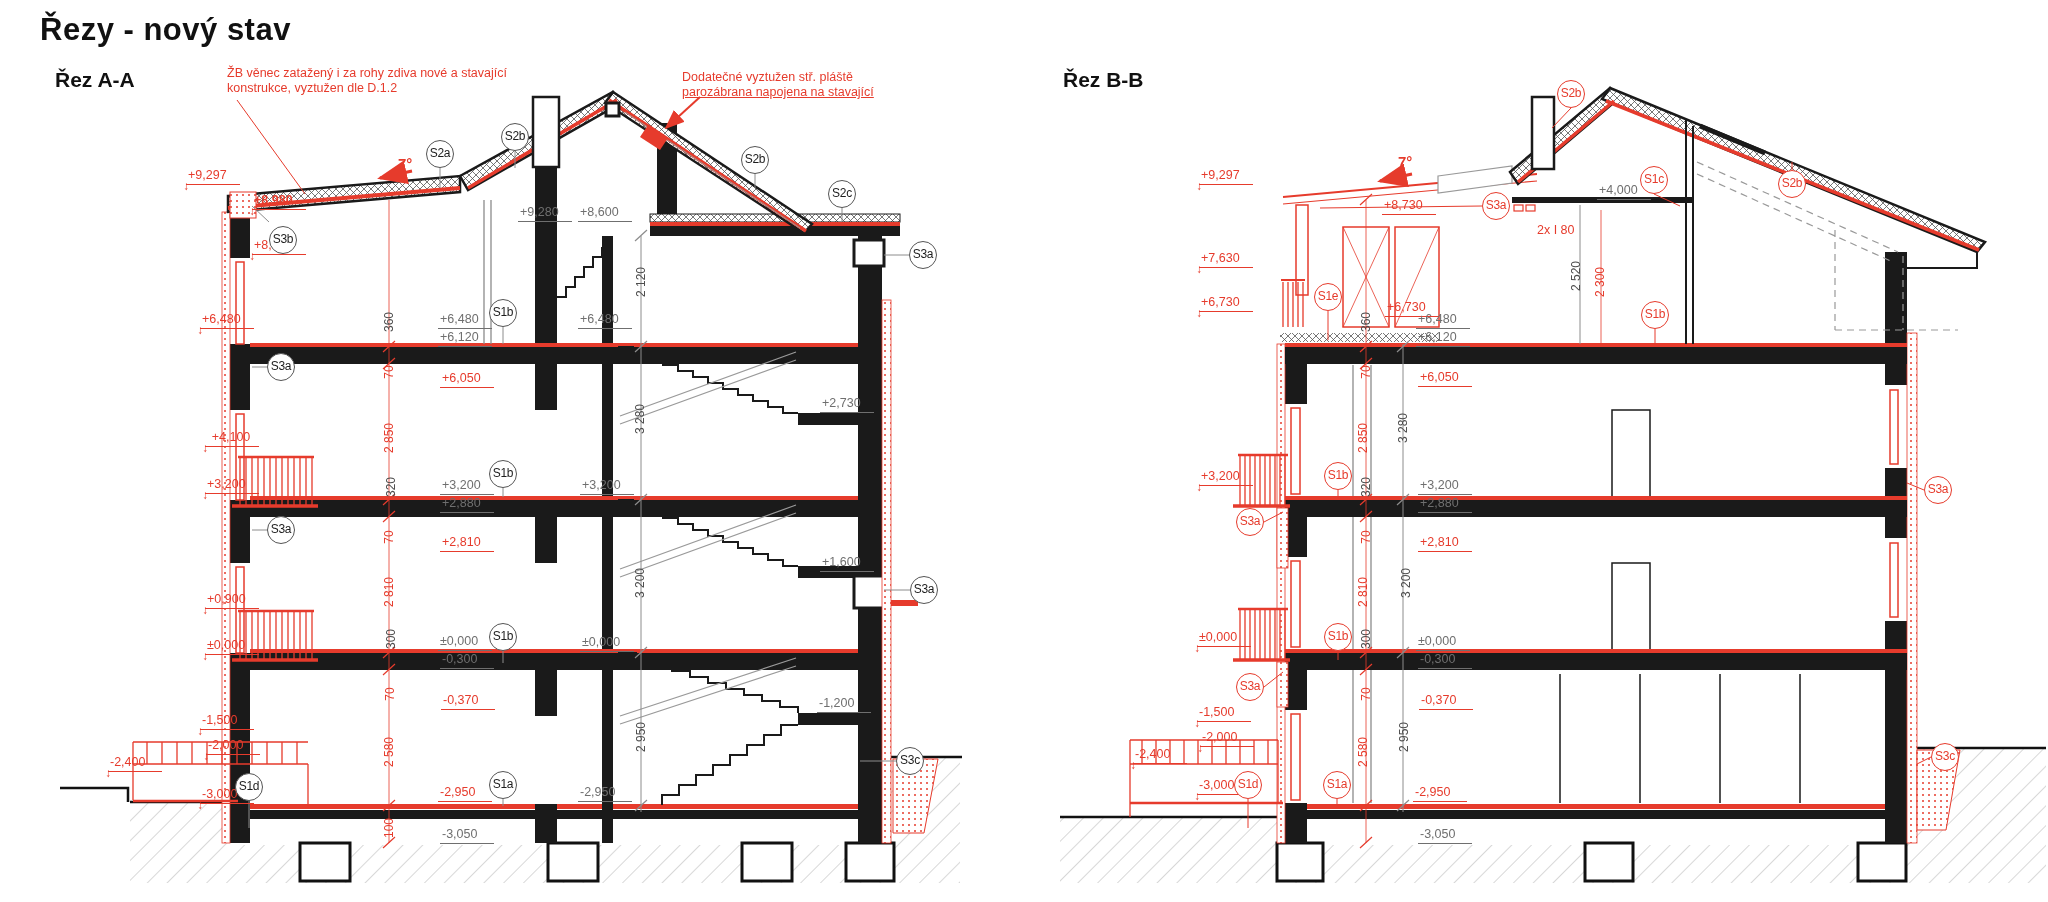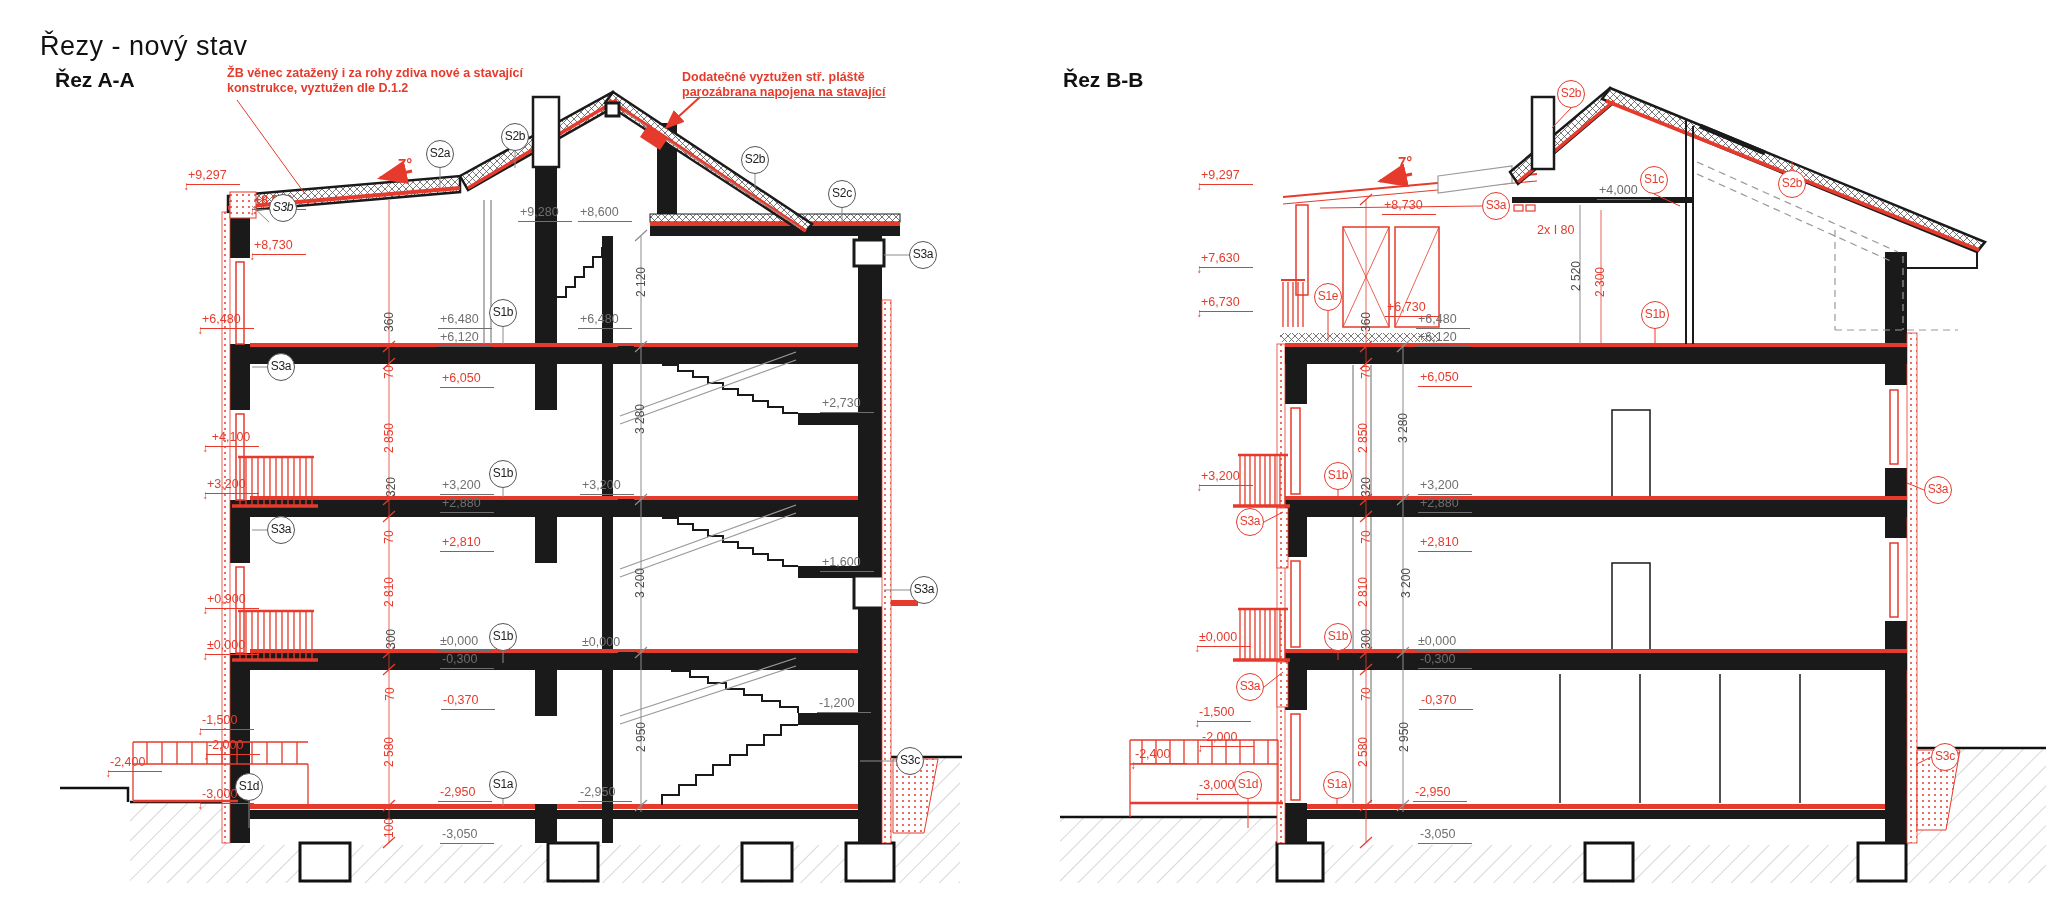--- a/index.html
+++ b/index.html
@@ -1,36 +1,36 @@
 <!DOCTYPE html>
 <html style="--red: #e63b2c; --gray: #6f6f6f;"><head>
 <meta charset="utf-8">
 <style>
   html,body{margin:0;padding:0;background:#fff;}
   #canvas{position:relative;width:2048px;height:902px;background:#fff;overflow:hidden;
           font-family:"Liberation Sans",sans-serif;}
-  #title{position:absolute;left:40px;top:12px;font-weight:normal;font-size:27px;color:#111;letter-spacing:.5px;margin-top:19px;}
+  #title{position:absolute;left:40px;top:12px;font-weight:bold;font-size:31px;color:#111;letter-spacing:.5px;}
   .sec{position:absolute;font-weight:bold;font-size:21px;color:#111;}
   #drawing{position:absolute;left:0;top:0;}
   #label-layer{position:absolute;left:0;top:0;width:2048px;height:902px;}
   .lvl{position:absolute;font-size:12.5px;line-height:13px;padding:0 4px 2px 2px;
        border-bottom:1.2px solid currentColor;min-width:48px;white-space:nowrap;}
   .lvl.red{color:var(--red);}
   .lvl.gray{color:var(--gray);}
   .lvl.arrow::after{content:"↓";position:absolute;left:-3px;top:11px;font-size:12px;}
   .lvl.nou{border-bottom:none;}
   .dim{position:absolute;font-size:12px;transform:translate(-50%,-50%) rotate(-90deg);white-space:nowrap;}
   .dim.red{color:var(--red);}
   .dim.dark{color:#4d4d4d;}
   .circ{position:absolute;width:26px;height:26px;border-radius:50%;background:#fff;
         border:1.3px solid #555;font-size:12px;line-height:25px;text-align:center;
         transform:translate(-50%,-50%);letter-spacing:-.3px;}
   .circ.dark{border-color:#555;color:#1d1d1d;}
   .circ.red{border-color:var(--red);color:var(--red);}
-  .ann{position:absolute;color:var(--red);font-size:12.5px;line-height:15px;white-space:nowrap;font-weight:bold;}
+  .ann{position:absolute;color:var(--red);font-size:12.5px;line-height:15px;white-space:nowrap;}
   .ann .ul{text-decoration:underline;}
   .slope{position:absolute;color:var(--red);font-weight:bold;font-size:15px;}
 </style>
 </head>
 <body>
 
 <div id="canvas">
 
   <div id="title">Řezy - nový stav</div>
   <div class="sec" style="left:55px;top:68px">Řez A-A</div>
@@ -372,21 +372,21 @@
       <div class="dim dark" style="left: 1366px; top: 639px;">300</div>
       <div class="dim red" style="left: 1366px; top: 694px;">70</div>
       <div class="dim red" style="left: 1363px; top: 752px;">2 580</div>
       <div class="dim dark" style="left: 1403px; top: 428px;">3 280</div>
       <div class="dim dark" style="left: 1406px; top: 583px;">3 200</div>
       <div class="dim dark" style="left: 1404px; top: 737px;">2 950</div>
       <div class="circ dark" style="left: 440px; top: 154px;">S2a</div>
       <div class="circ dark" style="left: 515px; top: 137px;">S2b</div>
       <div class="circ dark" style="left: 755px; top: 160px;">S2b</div>
       <div class="circ dark" style="left: 842px; top: 194px;">S2c</div>
-      <div class="circ dark" style="left: 283px; top: 208px; font-style: italic;">S3b</div>
+      <div class="circ dark" style="left: 283px; top: 240px;">S3b</div>
       <div class="circ dark" style="left: 281px; top: 367px;">S3a</div>
       <div class="circ dark" style="left: 281px; top: 530px;">S3a</div>
       <div class="circ dark" style="left: 923px; top: 255px;">S3a</div>
       <div class="circ dark" style="left: 924px; top: 590px;">S3a</div>
       <div class="circ dark" style="left: 910px; top: 761px;">S3c</div>
       <div class="circ dark" style="left: 503px; top: 313px;">S1b</div>
       <div class="circ dark" style="left: 503px; top: 474px;">S1b</div>
       <div class="circ dark" style="left: 503px; top: 637px;">S1b</div>
       <div class="circ dark" style="left: 503px; top: 785px;">S1a</div>
       <div class="circ dark" style="left: 249px; top: 787px;">S1d</div>

